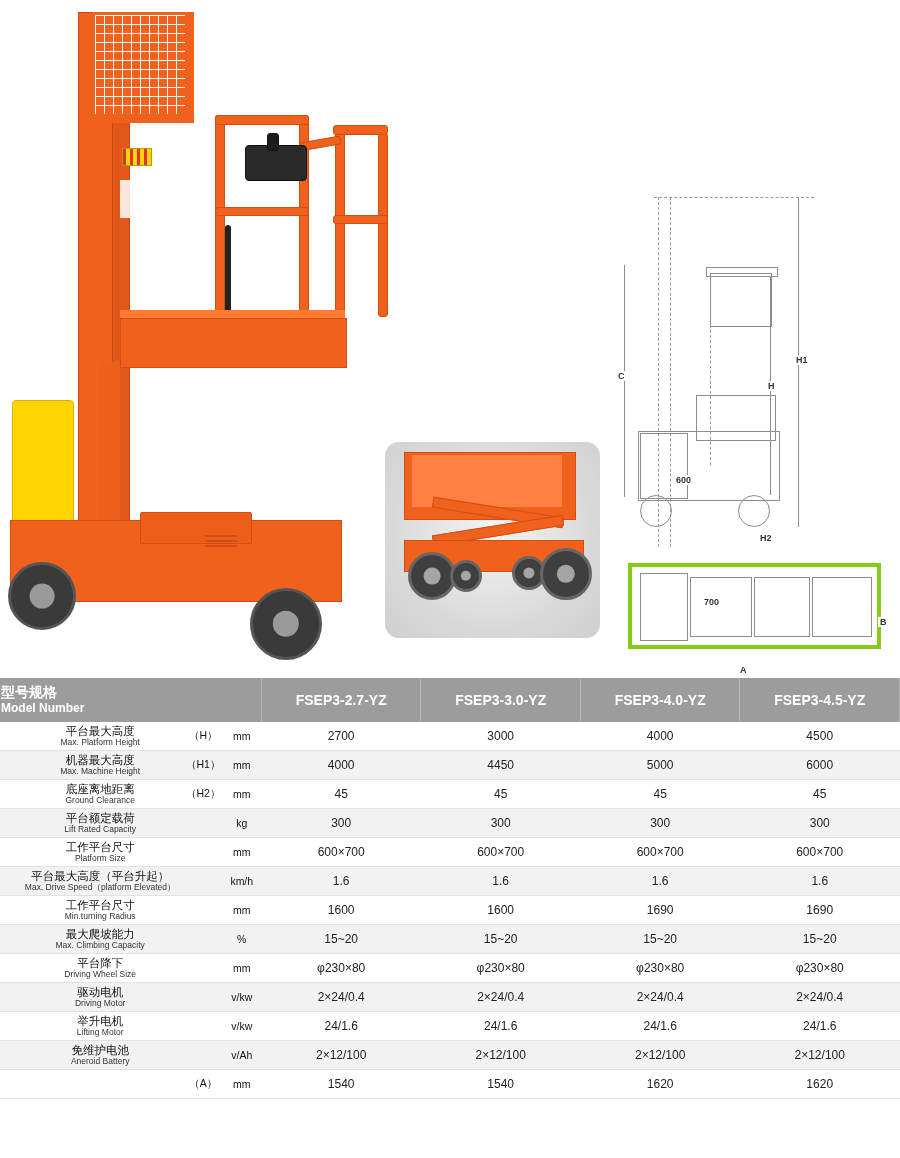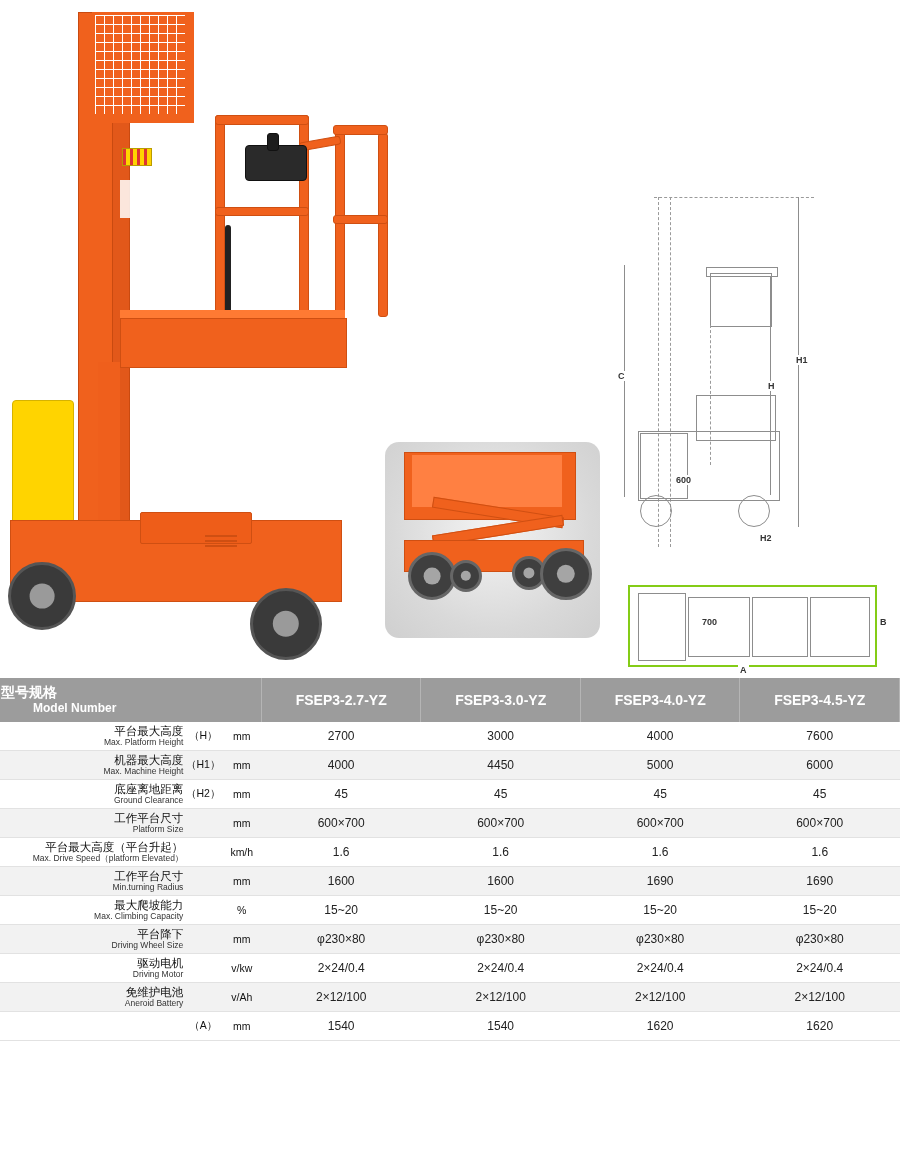--- a/index.html
+++ b/index.html
@@ -52,44 +52,44 @@
   .cu-deck2{position:absolute;left:412px;top:455px;width:150px;height:52px;background:#ff8042;}
   .cu-scissor{position:absolute;left:432px;top:505px;width:130px;height:40px;}
   .cu-arm{position:absolute;background:#f0611d;height:9px;border:1px solid #cf4f12;}
   .cu-base{position:absolute;left:404px;top:540px;width:178px;height:30px;background:#f0611d;border:1px solid #cf4f12;}
   .cu-wheel{position:absolute;border-radius:50%;background:#3f3f3f;border:3px solid #666;}
   .cu-wheel .hub{position:absolute;left:50%;top:50%;width:40%;height:40%;transform:translate(-50%,-50%);background:#a5a5a5;border-radius:50%;}
 
   
   .blueprints{position:absolute;left:610px;top:185px;width:285px;height:480px;}
   .bp-side{position:absolute;left:0;top:0;width:285px;height:395px;}
-  .bp-top{position:absolute;left:18px;top:400px;width:245px;height:78px;border:2px solid #84cc16;}
+  .bp-top{position:absolute;left:18px;top:378px;width:245px;height:78px;border:4px solid #84cc16;}
   .ln{position:absolute;background:#8d8d8d;}
   .dln{position:absolute;border-top:1px dashed #9a9a9a;height:0;}
   .dlnv{position:absolute;border-left:1px dashed #9a9a9a;width:0;}
   .bp-box{position:absolute;border:1px solid #8d8d8d;}
   .bp-lbl{position:absolute;font-size:9px;color:#333;background:#fff;padding:0 2px;}
   .bp-wheel{position:absolute;border:1px solid #8d8d8d;border-radius:50%;}
 
   
   .spec{position:absolute;left:0;top:678px;width:900px;}
   table{border-collapse:collapse;width:900px;font-size:11px;}
   thead th{background:#9c9c9c;color:#fff;font-weight:bold;height:42px;font-size:14px;border-right:1px solid #b5b5b5;}
   thead th.hdr-first{background:#9c9c9c;text-align:left;font-size:13px;line-height:1.25;width:228px;}
   tbody td{border-bottom:1px solid #e2e2e2;height:26px;text-align:center;color:#222;font-size:12px;}
   tbody tr:nth-child(odd) td{background:#ffffff;}
   tbody tr:nth-child(even) td{background:#f2f2f2;}
-  td.name{text-align:right;padding-left:17px;width:160px;line-height:1.1;}
+  td.name{text-align:center;padding-left:17px;width:160px;line-height:1.1;}
   td.name .cn{display:block;font-size:11.5px;color:#111;}
   td.name .en{display:block;font-size:8.5px;color:#333;}
   td.code{width:32px;text-align:center;font-size:10.5px;color:#111;}
   td.unit{width:36px;text-align:center;font-size:10.5px;color:#111;}
   .val{width:151px;}
   .hdr-title .cn{display:block;font-size:14px;}
-  .hdr-title .en{display:block;font-size:12px;margin-left:32px;}
+  .hdr-title .en{display:block;font-size:12px;}
 </style>
 </head>
 <body>
 
 <div class="page">
 
   <div class="hero">
 
     <div class="machine">
       <div class="mast"></div>
@@ -212,21 +212,21 @@
           <tr>
             <td class="name">
               <span class="cn">平台最大高度</span>
               <span class="en">Max. Platform Height</span>
             </td>
             <td class="code">（H）</td>
             <td class="unit">mm</td>
             <td class="val">2700</td>
             <td class="val">3000</td>
             <td class="val">4000</td>
-            <td class="val">7600</td>
+            <td class="val">4500</td>
           </tr>
           <tr>
             <td class="name">
               <span class="cn">机器最大高度</span>
               <span class="en">Max. Machine Height</span>
             </td>
             <td class="code">（H1）</td>
             <td class="unit">mm</td>
             <td class="val">4000</td>
             <td class="val">4450</td>
@@ -237,20 +237,32 @@
             <td class="name">
               <span class="cn">底座离地距离</span>
               <span class="en">Ground Clearance</span>
             </td>
             <td class="code">（H2）</td>
             <td class="unit">mm</td>
             <td class="val">45</td>
             <td class="val">45</td>
             <td class="val">45</td>
             <td class="val">45</td>
+          </tr>
+          <tr>
+            <td class="name">
+              <span class="cn">平台额定载荷</span>
+              <span class="en">Lift Rated Capacity</span>
+            </td>
+            <td class="code"></td>
+            <td class="unit">kg</td>
+            <td class="val">300</td>
+            <td class="val">300</td>
+            <td class="val">300</td>
+            <td class="val">300</td>
           </tr>
           <tr>
             <td class="name">
               <span class="cn">工作平台尺寸</span>
               <span class="en">Platform Size</span>
             </td>
             <td class="code"></td>
             <td class="unit">mm</td>
             <td class="val">600×700</td>
             <td class="val">600×700</td>
@@ -312,20 +324,32 @@
             </td>
             <td class="code"></td>
             <td class="unit">v/kw</td>
             <td class="val">2×24/0.4</td>
             <td class="val">2×24/0.4</td>
             <td class="val">2×24/0.4</td>
             <td class="val">2×24/0.4</td>
           </tr>
           <tr>
             <td class="name">
+              <span class="cn">举升电机</span>
+              <span class="en">Lifting Motor</span>
+            </td>
+            <td class="code"></td>
+            <td class="unit">v/kw</td>
+            <td class="val">24/1.6</td>
+            <td class="val">24/1.6</td>
+            <td class="val">24/1.6</td>
+            <td class="val">24/1.6</td>
+          </tr>
+          <tr>
+            <td class="name">
               <span class="cn">免维护电池</span>
               <span class="en">Aneroid Battery</span>
             </td>
             <td class="code"></td>
             <td class="unit">v/Ah</td>
             <td class="val">2×12/100</td>
             <td class="val">2×12/100</td>
             <td class="val">2×12/100</td>
             <td class="val">2×12/100</td>
           </tr>

